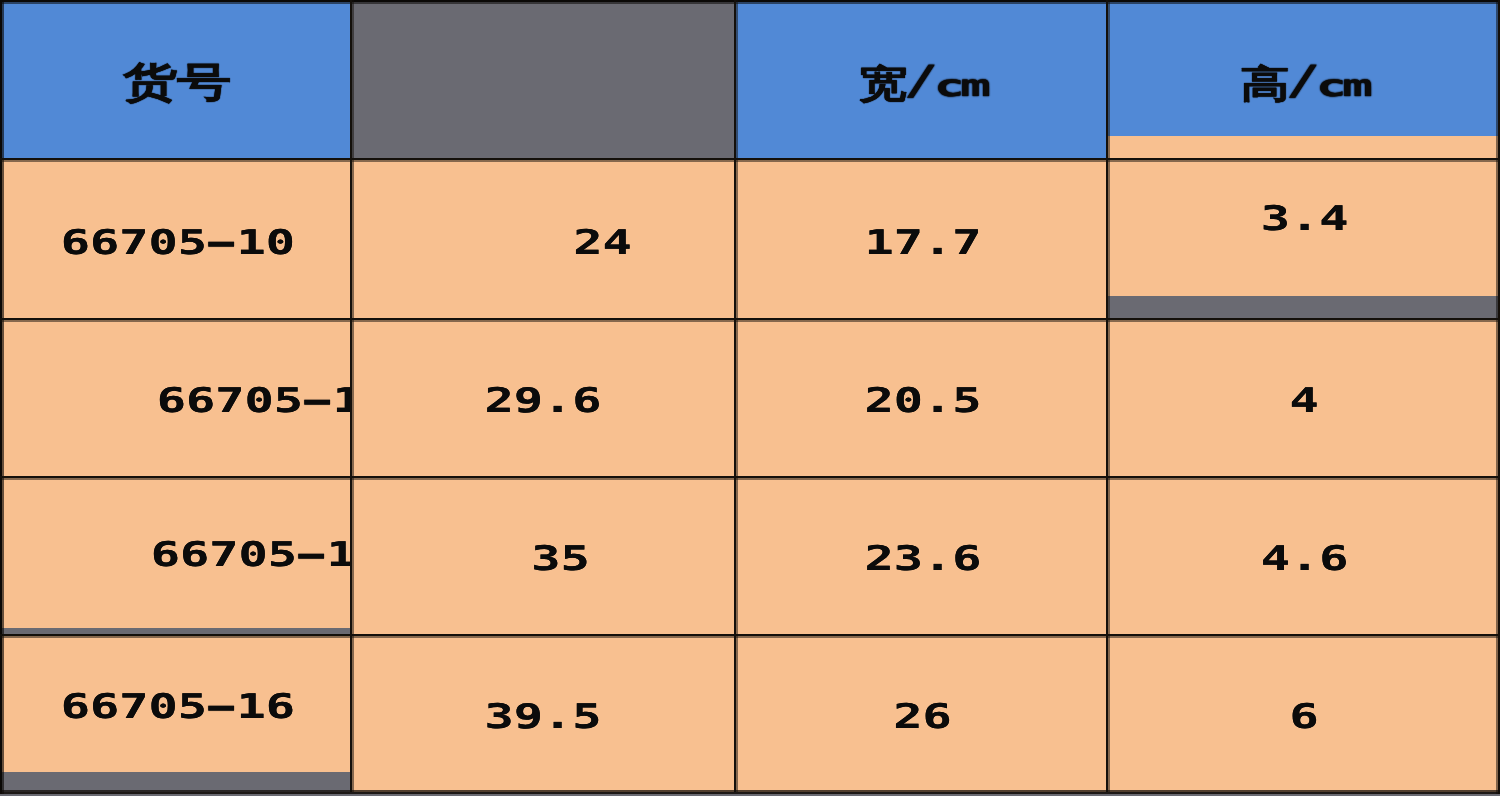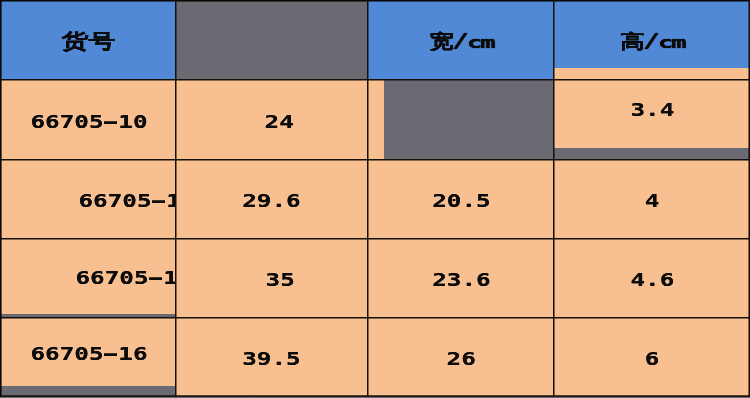--- a/index.html
+++ b/index.html
@@ -50,22 +50,25 @@
   <div class="cell head-cell" style="left:368px;top:0px;width:186px;height:80px;">
     <span class="htext htext-u"><span class="cn cn-n">宽</span><span class="slash">/</span><span class="unit">cm</span></span>
   </div>
   <div class="cell head-cell" style="left:554px;top:0px;width:196px;height:80px;">
     <span class="htext htext-u"><span class="cn cn-n">高</span><span class="slash">/</span><span class="unit">cm</span></span>
   </div>
 
   <div class="cell body-cell" style="left:0px;top:80px;width:175px;height:80px;">
     <span class="num num-sku"><span>66705</span><span class="skudash">-</span><span>10</span></span>
   </div>
-  <div class="cell body-cell" style="left:175px;top:80px;width:209px;height:80px;">
+  <div class="cell body-cell" style="left:175px;top:80px;width:171px;height:80px;padding-left:41px;">
     <span class="num">24</span>
+  </div>
+  <div class="cell body-cell" style="left:368px;top:80px;width:186px;height:80px;">
+    <span class="num">17.7</span>
   </div>
   <div class="cell body-cell" style="left:554px;top:68px;width:196px;height:80px;">
     <span class="num">3.4</span>
   </div>
 
   <div class="cell body-cell" style="left:0px;top:159px;width:175px;height:80px;padding-left:48px;">
     <span class="num num-sku"><span>66705</span><span class="skudash">-</span><span>12</span></span>
   </div>
   <div class="cell body-cell" style="left:175px;top:159px;width:193px;height:80px;">
     <span class="num">29.6</span>

